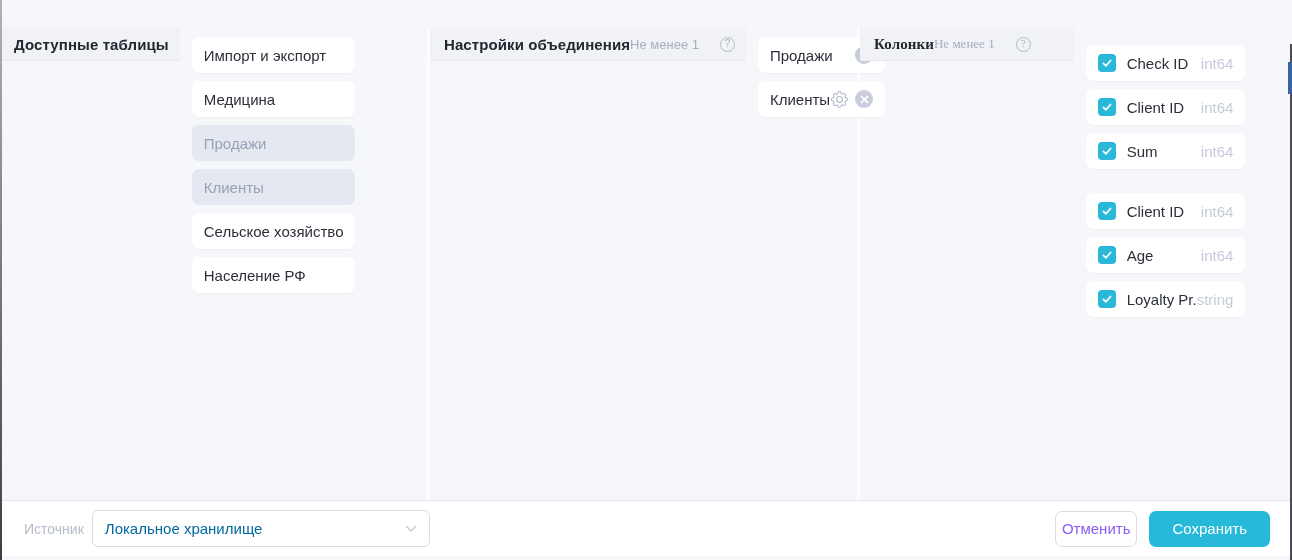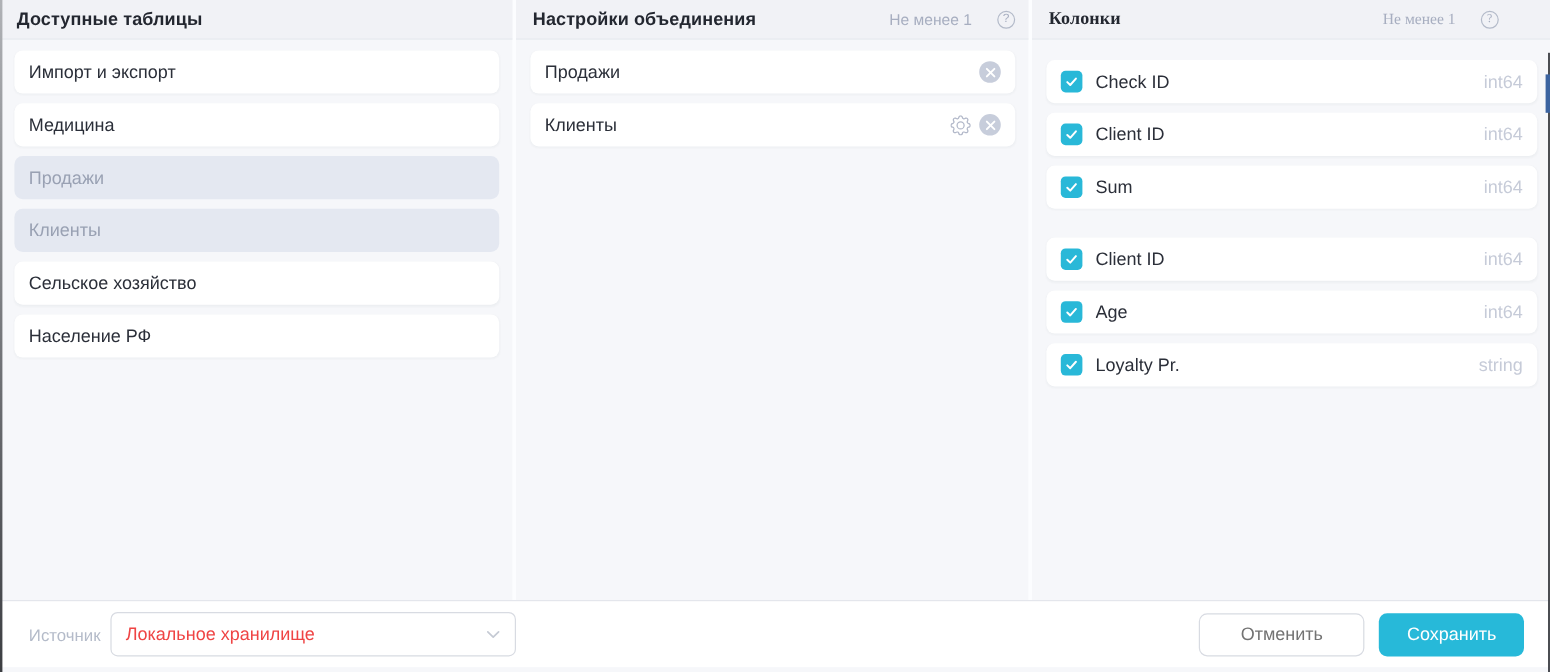--- a/index.html
+++ b/index.html
@@ -5,21 +5,21 @@
   html,body{margin:0;padding:0;background:#e9eaee;}
   .dialog{
     position:relative;
     width:1292px;height:560px;
     background:#f6f7fa;
     font-family:"Liberation Sans",sans-serif;
     overflow:hidden;
   }
   
   .columns{display:flex;height:500px;}
-  .col{width:430px;box-sizing:border-box;display:flex;flex-direction:column;border-right:3px solid #fcfdff;}
+  .col{width:430px;box-sizing:border-box;display:flex;flex-direction:row;border-right:3px solid #fcfdff;margin-top:28px;}
   .col:last-child{border-right:none;flex:1;}
   .col-header{
     height:33px;flex:none;background:#f1f2f6;border-bottom:1px solid #e7e9ee;
     display:flex;align-items:center;justify-content:space-between;
     padding:0 11px 0 14px;box-sizing:border-box;
   }
   .col:last-child .col-header{padding-right:43px;font-family:Liberation Serif, serif;}
   .col-title{font-size:15px;font-weight:600;color:#232730;letter-spacing:.1px;}
   .badge{display:flex;align-items:center;gap:21px;font-size:13px;color:#a7aec0;}
   .help{
@@ -55,29 +55,29 @@
   .type{font-size:15px;color:#c6cbd8;flex:none;}
   
   .footer{
     height:56px;background:#ffffff;border-top:1px solid #e4e6ec;
     display:flex;align-items:center;padding:0 22px 0 24px;box-sizing:border-box;
   }
   .src-label{font-size:14px;color:#b4bbc9;margin-right:8px;flex:none;}
   .select{
     width:338px;height:37px;background:#fff;border:1px solid #d8dbe2;border-radius:6px;
     display:flex;align-items:center;justify-content:space-between;
-    padding:0 12px;box-sizing:border-box;font-size:15px;color:#ef4444;cursor:pointer;
+    padding:0 12px;box-sizing:border-box;font-size:15px;color:#0369a1;cursor:pointer;
   }
   .footer-buttons{margin-left:auto;display:flex;gap:12px;}
   .btn{
     height:36px;border-radius:7px;font-size:15px;
     display:flex;align-items:center;justify-content:center;
     font-family:inherit;cursor:pointer;box-sizing:border-box;
   }
-  .btn-cancel{background:#fff;border:1px solid #d8dbe2;color:#737373;padding:0 34px;}
+  .btn-cancel{background:#fff;border:1px solid #d8dbe2;color:#8b5cf6;padding:0 6px;}
   .btn-save{background:#27b9d9;border:none;color:#fff;padding:0 23px;}
   
   .edge-left{position:absolute;left:0;top:0;bottom:0;width:2px;background:linear-gradient(#b0b2b6,#3c3e42);}
   .edge-right{position:absolute;right:0;top:44px;bottom:0;width:2px;background:#4b4d52;}
   .scroll-thumb{position:absolute;right:0;top:62px;width:4px;height:32px;background:#3b63a0;}
 </style>
 </head>
 <body>
 
 <div class="dialog">

